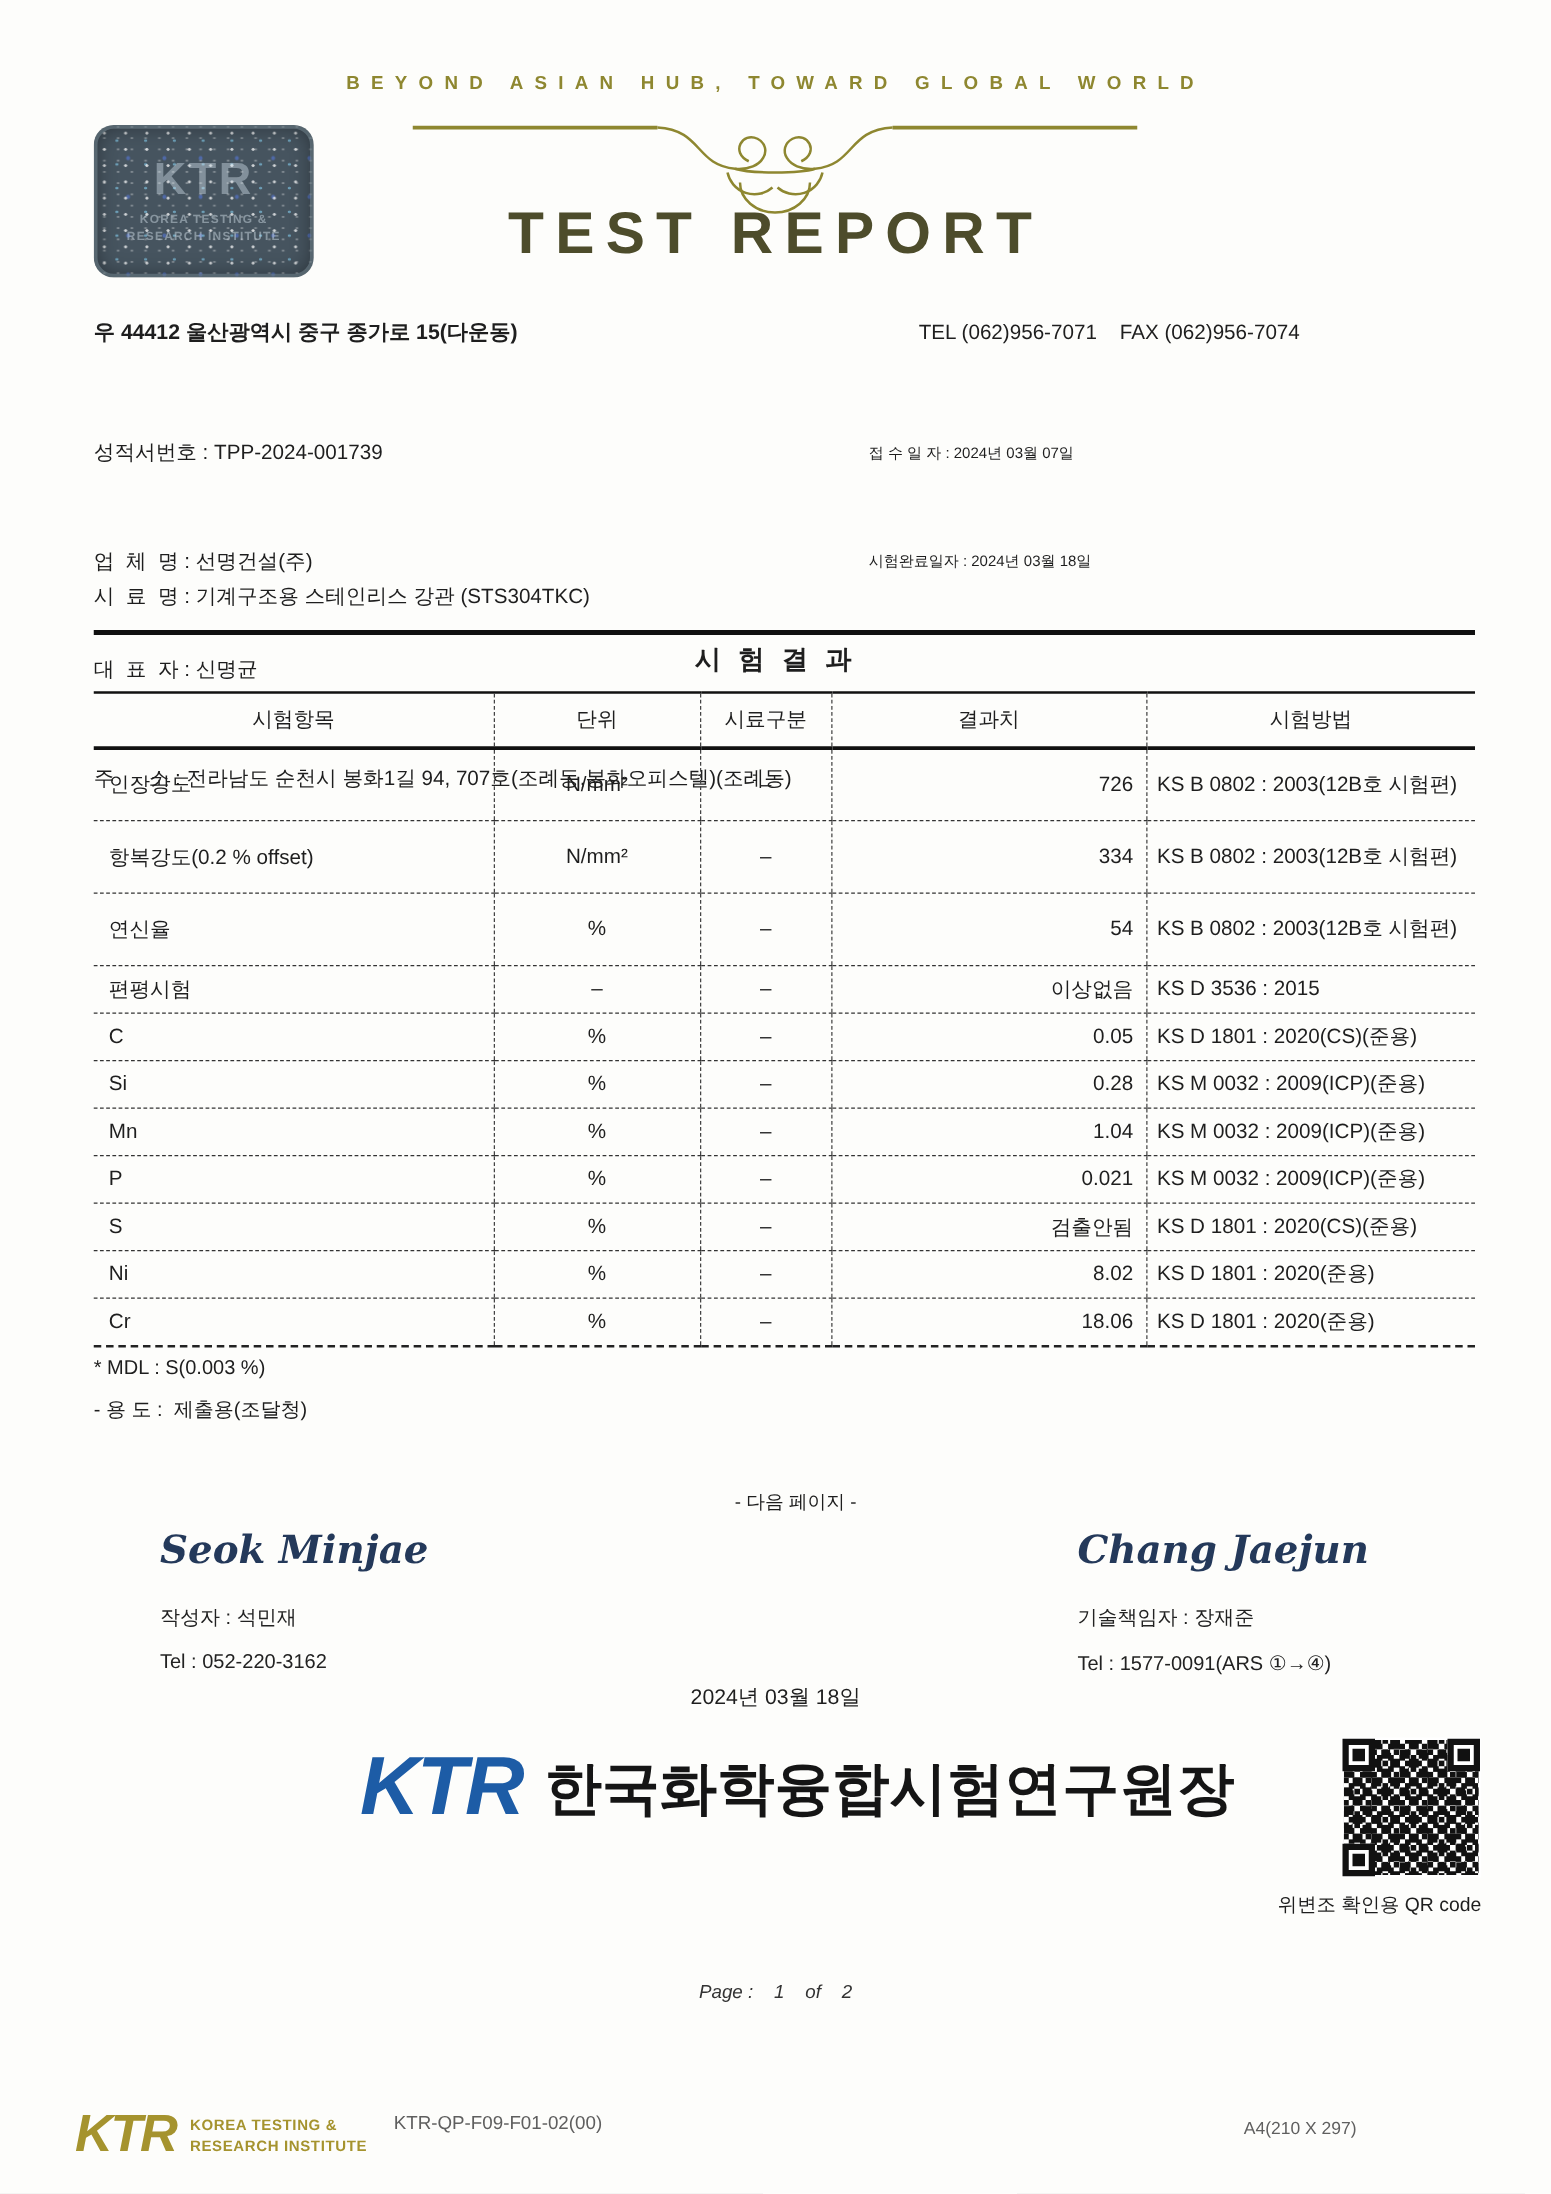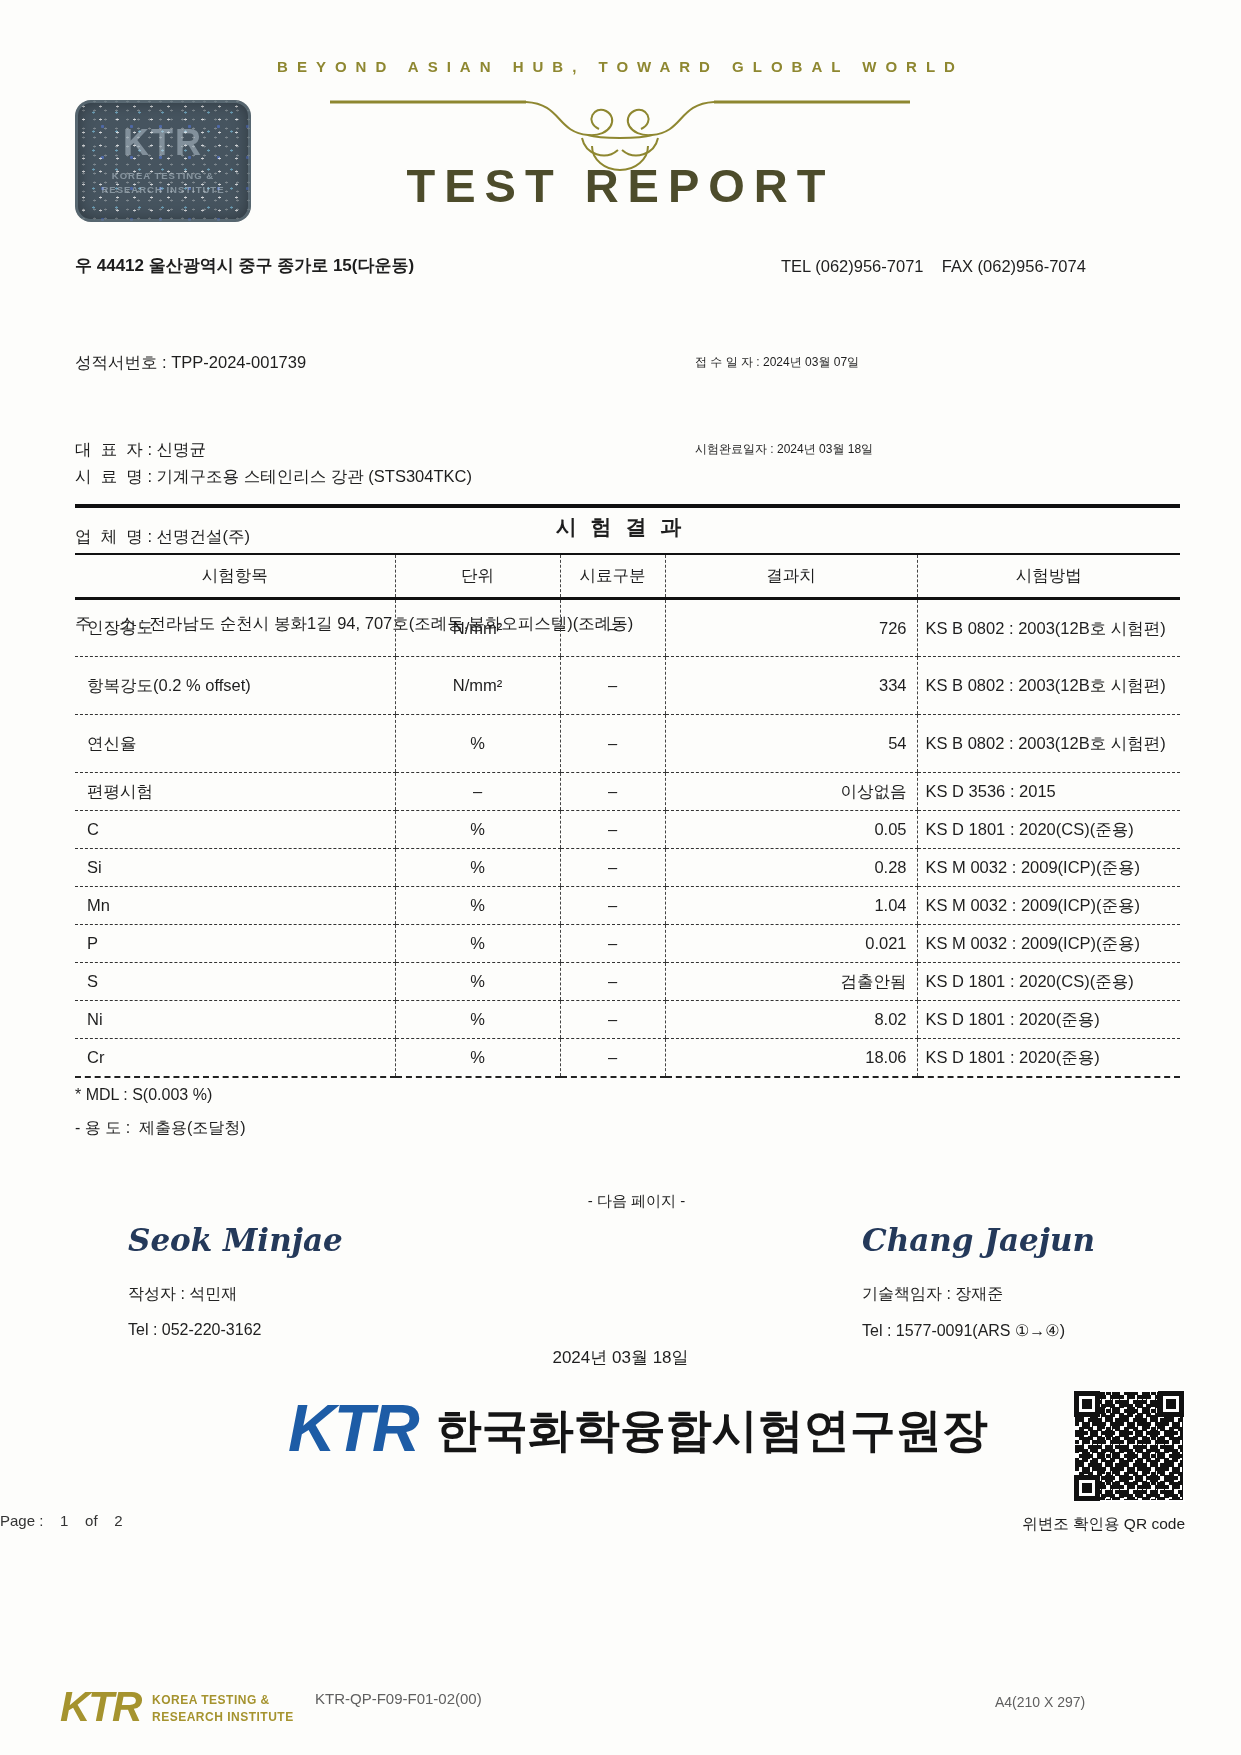--- a/index.html
+++ b/index.html
@@ -31,21 +31,21 @@
     text-align:center;
   }
   .holo .holo-ktr{font-size:36px;font-weight:900;letter-spacing:2px;color:rgba(215,228,238,.42);line-height:1;}
   .holo .holo-sub{font-size:9.5px;font-weight:bold;letter-spacing:1px;color:rgba(215,228,238,.45);margin-top:8px;line-height:1.45;}
   .report-title{
     position:absolute;top:158px;left:0;width:100%;text-align:center;
     font-size:47px;font-weight:900;letter-spacing:9px;color:#4d4c2b;
   }
   
   .addr{position:absolute;left:75px;top:254px;font-size:17px;font-weight:bold;}
-  .telfax{position:absolute;left:735px;top:257px;font-size:16.5px;white-space:pre;margin-left:46px;}
+  .telfax{position:absolute;left:735px;top:257px;font-size:16.5px;white-space:pre;}
   .fields-left{position:absolute;left:75px;top:290px;font-size:16.5px;line-height:29px;white-space:pre;}
   .fields-right{position:absolute;left:695px;top:290px;font-size:12px;line-height:29px;white-space:pre;}
   .sample-line{position:absolute;left:75px;top:466px;font-size:16.5px;white-space:pre;}
   
   .tbl-topline{position:absolute;left:75px;top:504px;width:1105px;height:4px;background:#101010;}
   .tbl-title{position:absolute;top:513px;left:0;width:100%;text-align:center;font-size:21px;font-weight:bold;letter-spacing:4px;}
   table.results{
     position:absolute;left:75px;top:553px;width:1105px;
     border-collapse:collapse;table-layout:fixed;font-size:16.5px;
   }
@@ -85,21 +85,21 @@
       repeating-conic-gradient(#111 0% 25%, transparent 0% 50%),
       repeating-conic-gradient(#111 0% 25%, #fff 0% 50%);
     background-size:15px 15px, 9px 9px;
     background-position:0 0, 4px 3px;
     outline:2px solid #fff;
   }
   .finder{position:absolute;width:26px;height:26px;background:#fff;border:5px solid #111;box-sizing:border-box;}
   .finder::after{content:"";position:absolute;left:3px;top:3px;width:10px;height:10px;background:#111;}
   .finder.tl{left:-1px;top:-1px;} .finder.tr{right:-1px;top:-1px;} .finder.bl{left:-1px;bottom:-1px;}
   .qr-caption{position:absolute;left:885px;top:1514px;width:300px;text-align:right;font-size:15.5px;}
-  .page-label{position:absolute;top:1512px;left:0;width:100%;text-align:left;font-size:15px;white-space:pre;color:#333;}
+  .page-label{position:absolute;top:1585px;left:0;width:100%;text-align:center;font-size:15px;white-space:pre;color:#333;font-style:italic;}
   
   .foot-ktr{position:absolute;left:60px;top:1686px;font-size:42px;font-weight:900;font-style:italic;color:#a5932e;letter-spacing:-2px;line-height:1;}
   .foot-sub{position:absolute;left:152px;top:1692px;font-size:12px;font-weight:bold;color:#a5932e;line-height:1.45;letter-spacing:.5px;}
   .foot-code{position:absolute;left:315px;top:1690px;font-size:15px;color:#5f5f5f;}
   .foot-paper{position:absolute;left:995px;top:1694px;font-size:14px;color:#5f5f5f;}
 </style>
 </head>
 <body>
 
 <div class="page">
@@ -129,22 +129,22 @@
     </div>
   </div>
 
   <div class="report-title">TEST REPORT</div>
 
   <div class="addr">우 44412 울산광역시 중구 종가로 15(다운동)</div>
   <div class="telfax"><span>TEL (062)956-7071</span>    <span>FAX (062)956-7074</span></div>
 
   <div class="fields-left">
     <div>성적서번호 : TPP-2024-001739</div>
+    <div>업  체  명 : 선명건설(주)</div>
     <div>대  표  자 : 신명균</div>
-    <div>업  체  명 : 선명건설(주)</div>
     <div>주      소 : 전라남도 순천시 봉화1길 94, 707호(조례동,봉화오피스텔)(조례동)</div>
   </div>
 
   <div class="fields-right">
     <div>접 수 일 자 : 2024년 03월 07일</div>
     <div>시험완료일자 : 2024년 03월 18일</div>
   </div>
 
   <div class="sample-line">시  료  명 : 기계구조용 스테인리스 강관 (STS304TKC)</div>
 

